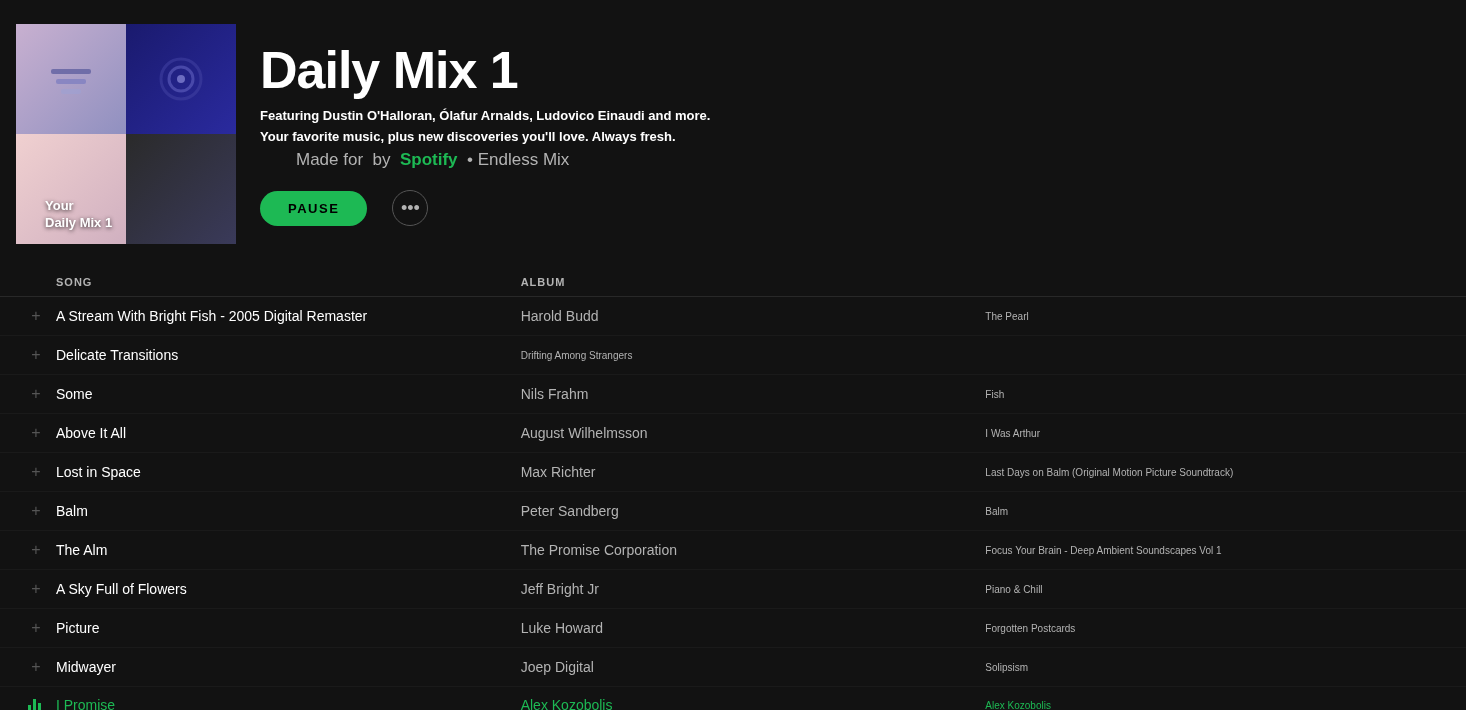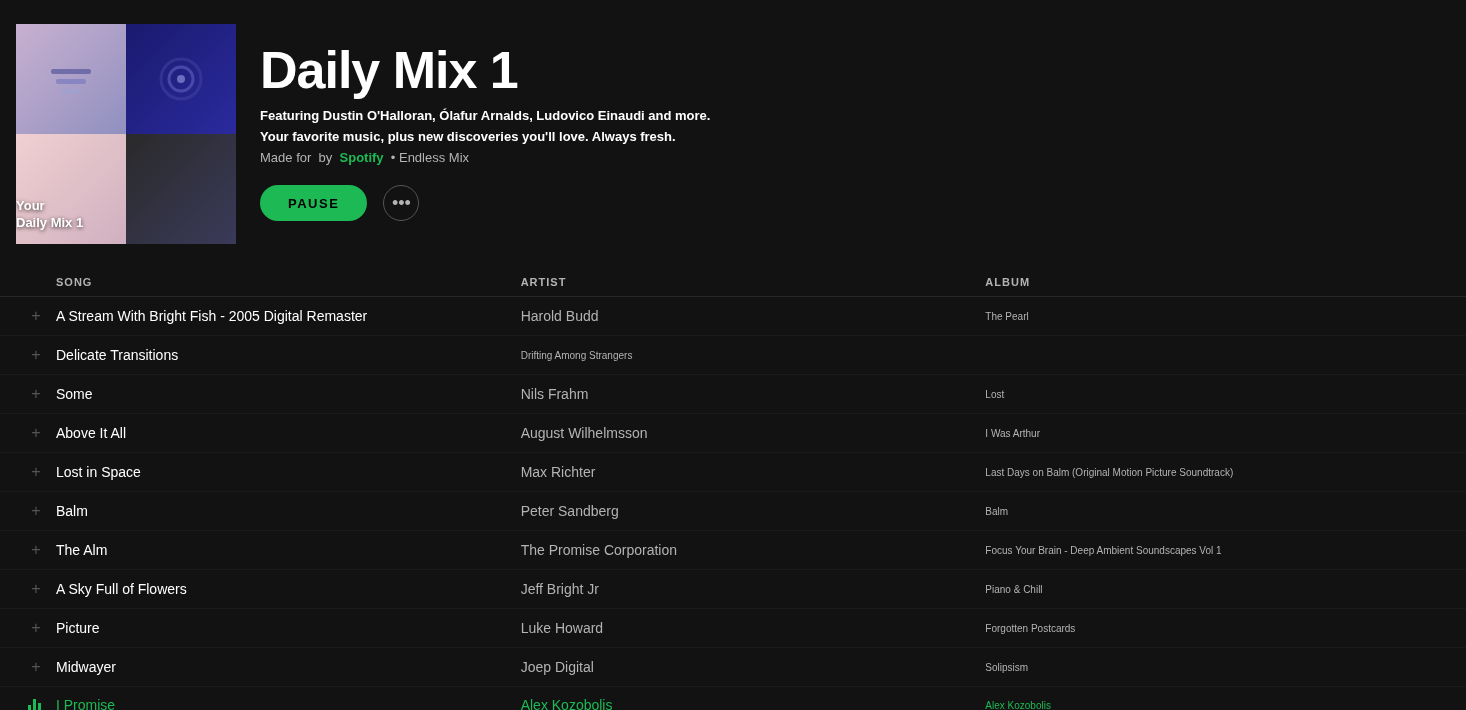--- a/index.html
+++ b/index.html
@@ -48,21 +48,21 @@
     }
     .cover-q3 {
       background: linear-gradient(135deg, #f0d0d0, #d0b0c0);
     }
     .cover-q4 {
       background: linear-gradient(135deg, #2a2a2a, #3a3a5a);
     }
     .cover-label {
       position: absolute;
       bottom: 12px;
-      left: 0;
+      left: 29px;
       font-size: 13px;
       font-weight: 700;
       color: #fff;
       text-shadow: 0 1px 4px rgba(0,0,0,0.8);
       line-height: 1.3;
     }
     .cover-spotify-icon {
       position: absolute;
       top: 8px;
       left: 8px;
@@ -88,32 +88,34 @@
     .hero-desc {
       font-size: 13px;
       color: #b3b3b3;
       margin-bottom: 6px;
     }
     .hero-desc span {
       color: #fff;
       font-weight: 600;
     }
     .hero-meta {
-      font-size: 13px;
+      font-size: 17px;
       color: #b3b3b3;
       margin-bottom: 20px;
+      margin-left: 36px;
     }
     .hero-meta a {
       color: #1DB954;
       text-decoration: none;
       font-weight: 600;
     }
     .hero-actions {
       display: flex;
-      gap: 16px;
+      align-items: center;
+      gap: 25px;
     }
     .btn-pause {
       background: #1DB954;
       color: #000;
       border: none;
       border-radius: 30px;
       padding: 10px 28px;
       font-size: 13px;
       font-weight: 700;
       letter-spacing: 1.5px;
@@ -256,21 +258,20 @@
         <span>•••</span>
       </button>
     </div>
   </div>
 </div>
 
 <div class="track-list">
   <div class="track-header">
     <div></div>
     <div>SONG</div>
-    <div>ARTIST</div>
     <div>ALBUM</div>
   </div>
   <div id="track-rows">
       <div class="track-row">
         <div class="track-add">
           <span class="plus-icon">+</span>
         </div>
         <div class="track-song">A Stream With Bright Fish - 2005 Digital Remaster</div>
         <div class="track-artist">Harold Budd</div>
         <div class="track-album">The Pearl</div>
@@ -281,21 +282,21 @@
         </div>
         <div class="track-song">Delicate Transitions</div>
         <div class="track-album">Drifting Among Strangers</div>
       </div>
       <div class="track-row">
         <div class="track-add">
           <span class="plus-icon">+</span>
         </div>
         <div class="track-song">Some</div>
         <div class="track-artist">Nils Frahm</div>
-        <div class="track-album">Lost</div>
+        <div class="track-album">Fish</div>
       </div>
       <div class="track-row">
         <div class="track-add">
           <span class="plus-icon">+</span>
         </div>
         <div class="track-song">Above It All</div>
         <div class="track-artist">August Wilhelmsson</div>
         <div class="track-album">I Was Arthur</div>
       </div>
       <div class="track-row">

